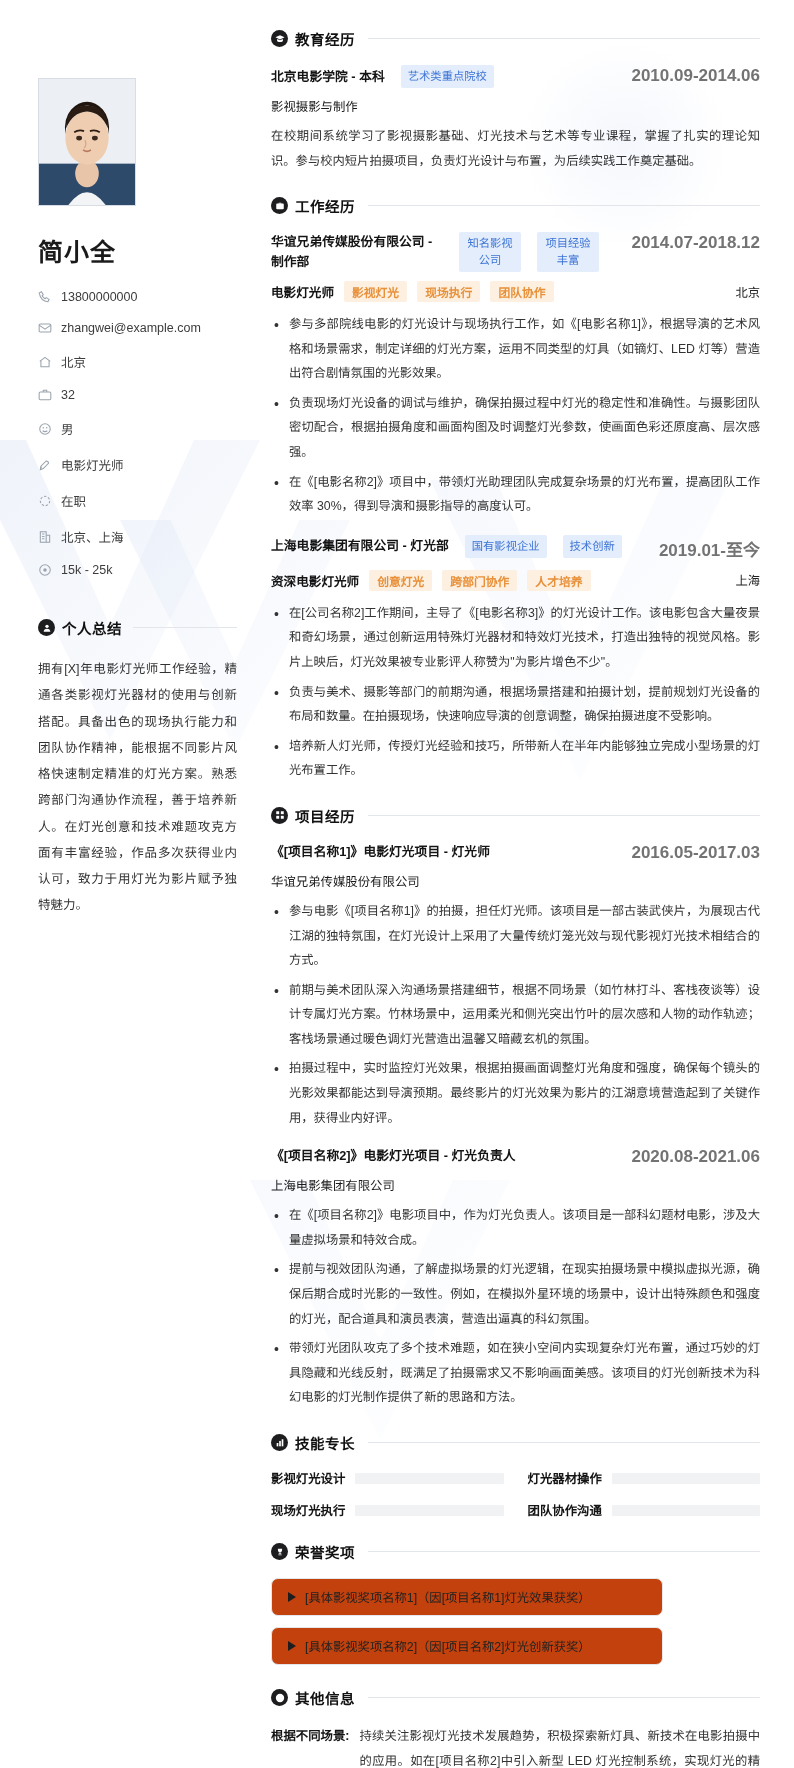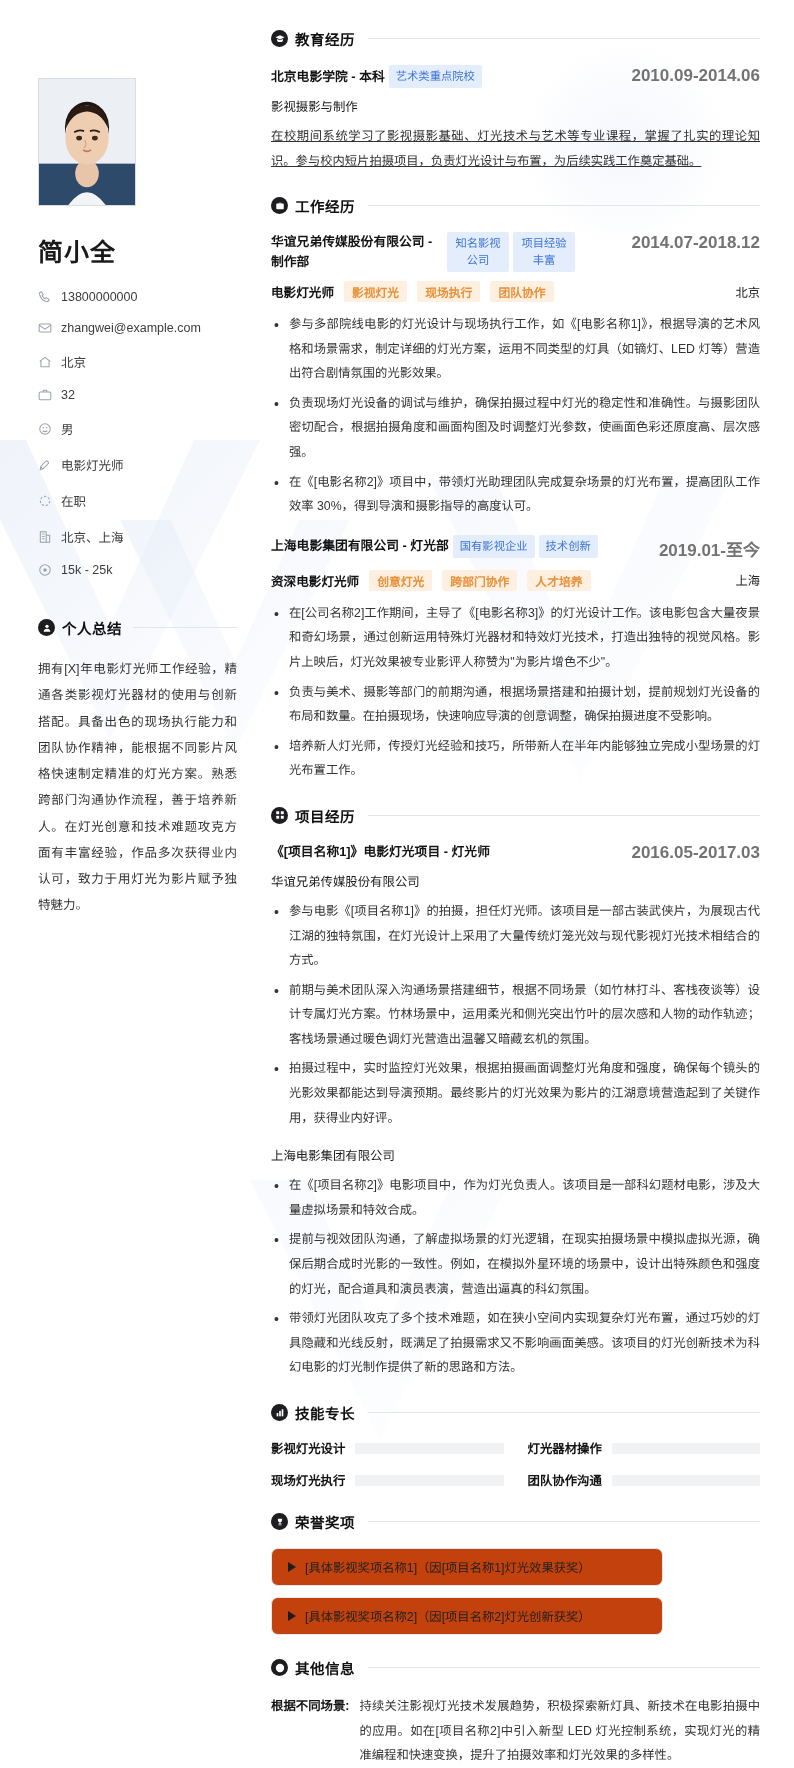--- a/index.html
+++ b/index.html
@@ -63,39 +63,39 @@
   .sec-head .badge { width: 17px; height: 17px; border-radius: 50%; background: #1d1d1f;
         color: #fff; display: flex; align-items: center; justify-content: center; flex: 0 0 17px; }
   .sec-head .badge svg { width: 10px; height: 10px; display: block; }
   .sec-head h2 { font-size: 14.5px; font-weight: 700; color: #111; letter-spacing: .5px;
                  white-space: nowrap; }
   .sec-head .rule { flex: 1; height: 1px; background: #e2e5ea; margin-left: 6px; }
 
   .entry { margin-bottom: 16px; }
   .entry-row { display: flex; align-items: flex-start; gap: 10px; margin-bottom: 9px; }
   .entry-left { flex: 1; display: flex; flex-wrap: wrap; align-items: center;
-                gap: 7px 4px; min-width: 0; }
+                gap: 7px 16px; min-width: 0; }
   .entry-title { font-size: 12.8px; font-weight: 700; color: #141414; line-height: 1.55; }
   .entry-date { font-size: 17px; font-weight: 700; color: #737373;
                 white-space: nowrap; padding-top: 1px; }
 
   .tag-blue { font-size: 11.3px; color: #3d74d6; background: #e3edfb;
               padding: 3px 7px; border-radius: 2px; line-height: 1.5;
               max-width: 62px; text-align: center; }
   .tag-orange { font-size: 11.8px; color: #e8913a; background: #fdf0e0;
                 padding: 2px 8px; border-radius: 2px; font-weight: 700; }
 
   .role-row { display: flex; align-items: center; gap: 10px; margin-bottom: 10px; }
   .role-left { flex: 1; display: flex; flex-wrap: wrap; align-items: center; gap: 6px 10px; min-width: 0; }
   .role-name { font-size: 12.6px; font-weight: 700; color: #141414; }
   .role-loc { font-size: 12.3px; color: #222; white-space: nowrap; }
 
   .sub-line { font-size: 12.4px; font-weight: 400; color: #1a1a1a; margin-bottom: 9px; }
 
-  .para { font-size: 12.3px; line-height: 2.0; color: #333; text-align: justify; text-decoration: underline; }
+  .para { font-size: 12.3px; line-height: 2.0; color: #333; text-align: justify; }
 
   ul.bullets { list-style: none; }
   ul.bullets li { position: relative; padding-left: 18px; font-size: 12.3px;
                   line-height: 2.0; color: #333; margin-bottom: 5px; text-align: justify; }
   ul.bullets li::before { content: "•"; position: absolute; left: 3px; top: -1px;
                           color: #333; font-size: 14px; }
 
   
   .skill-grid { display: grid; grid-template-columns: 1fr 1fr; gap: 14px 24px; }
   .skill-row { display: flex; align-items: center; gap: 10px; }
@@ -363,20 +363,26 @@
         </div>
         <div class="sub-line">华谊兄弟传媒股份有限公司</div>
         <ul class="bullets">
           <li>参与电影《[项目名称1]》的拍摄，担任灯光师。该项目是一部古装武侠片，为展现古代江湖的独特氛围，在灯光设计上采用了大量传统灯笼光效与现代影视灯光技术相结合的方式。</li>
           <li>前期与美术团队深入沟通场景搭建细节，根据不同场景（如竹林打斗、客栈夜谈等）设计专属灯光方案。竹林场景中，运用柔光和侧光突出竹叶的层次感和人物的动作轨迹；客栈场景通过暖色调灯光营造出温馨又暗藏玄机的氛围。</li>
           <li>拍摄过程中，实时监控灯光效果，根据拍摄画面调整灯光角度和强度，确保每个镜头的光影效果都能达到导演预期。最终影片的灯光效果为影片的江湖意境营造起到了关键作用，获得业内好评。</li>
         </ul>
       </div>
 
       <div class="entry">
+        <div class="entry-row">
+          <div class="entry-left">
+            <span class="entry-title">《[项目名称2]》电影灯光项目 - 灯光负责人</span>
+          </div>
+          <span class="entry-date">2020.08-2021.06</span>
+        </div>
         <div class="sub-line">上海电影集团有限公司</div>
         <ul class="bullets">
           <li>在《[项目名称2]》电影项目中，作为灯光负责人。该项目是一部科幻题材电影，涉及大量虚拟场景和特效合成。</li>
           <li>提前与视效团队沟通，了解虚拟场景的灯光逻辑，在现实拍摄场景中模拟虚拟光源，确保后期合成时光影的一致性。例如，在模拟外星环境的场景中，设计出特殊颜色和强度的灯光，配合道具和演员表演，营造出逼真的科幻氛围。</li>
           <li>带领灯光团队攻克了多个技术难题，如在狭小空间内实现复杂灯光布置，通过巧妙的灯具隐藏和光线反射，既满足了拍摄需求又不影响画面美感。该项目的灯光创新技术为科幻电影的灯光制作提供了新的思路和方法。</li>
         </ul>
       </div>
     </section>
 
     <section class="sec">

